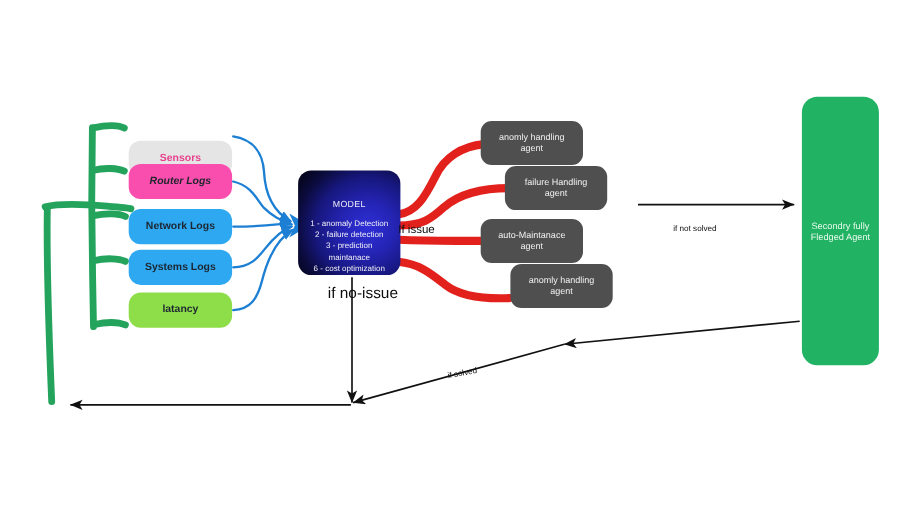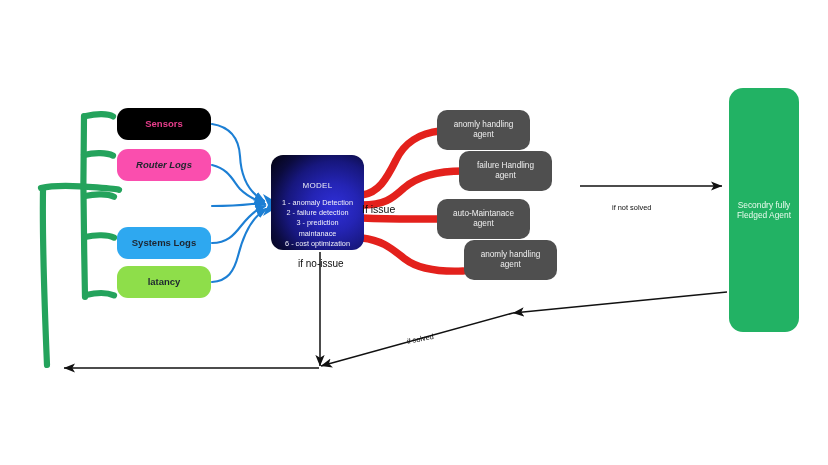--- a/index.html
+++ b/index.html
@@ -38,21 +38,21 @@
     padding: 2px 6px;
   }
   
   .src {
     width: 94px;
     height: 32px;
     font-size: 9.5px;
     font-weight: 600;
     border-radius: 11px;
   }
-  .src-sensors   { background: #000000; color: #e83e8c; }
+  .src-sensors   { background: #e5e5e5; color: #e83e8c; margin-top: 20px; }
   .src-router    { background: #fa4eae; color: #21272e; font-style: italic; }
   .src-network   { background: #2ea8f0; color: #1d2530; }
   .src-systems   { background: #2ea8f0; color: #1d2530; }
   .src-latency   { background: #8ede4a; color: #1d2530; }
 
   
   .model {
     left: 271px;
     top: 155px;
     width: 93px;
@@ -96,21 +96,21 @@
     height: 244px;
     background: #22b264;
     color: #eafbee;
     font-size: 8.4px;
     border-radius: 14px;
   }
 
   
   .edge-label {
     position: absolute;
-    font-size: 10px;
+    font-size: 14px;
     color: #0d0d0d;
     white-space: nowrap;
   }
   .edge-label.big { font-size: 10.5px; }
   .edge-label.small { font-size: 7.4px; }
   .rot-solved {
     transform: rotate(-11deg);
     transform-origin: left center;
   }
 </style>
@@ -168,20 +168,23 @@
       <path d="M513,313 L321,366" marker-end="url(#arrowBlack)"></path>
     </g>
   </svg>
 
   <div class="node src src-sensors" style="left:117px; top:108px;">
     <span>Sensors</span>
   </div>
   <div class="node src src-router" style="left:117px; top:149px;">
     <span>Router Logs</span>
   </div>
+  <div class="node src src-network" style="left:117px; top:190px;">
+    <span>Network Logs</span>
+  </div>
   <div class="node src src-systems" style="left:117px; top:227px;">
     <span>Systems Logs</span>
   </div>
   <div class="node src src-latency" style="left:117px; top:266px;">
     <span>latancy</span>
   </div>
 
   <div class="node model">
     <div class="model-title">MODEL</div>
     <div class="model-list">

